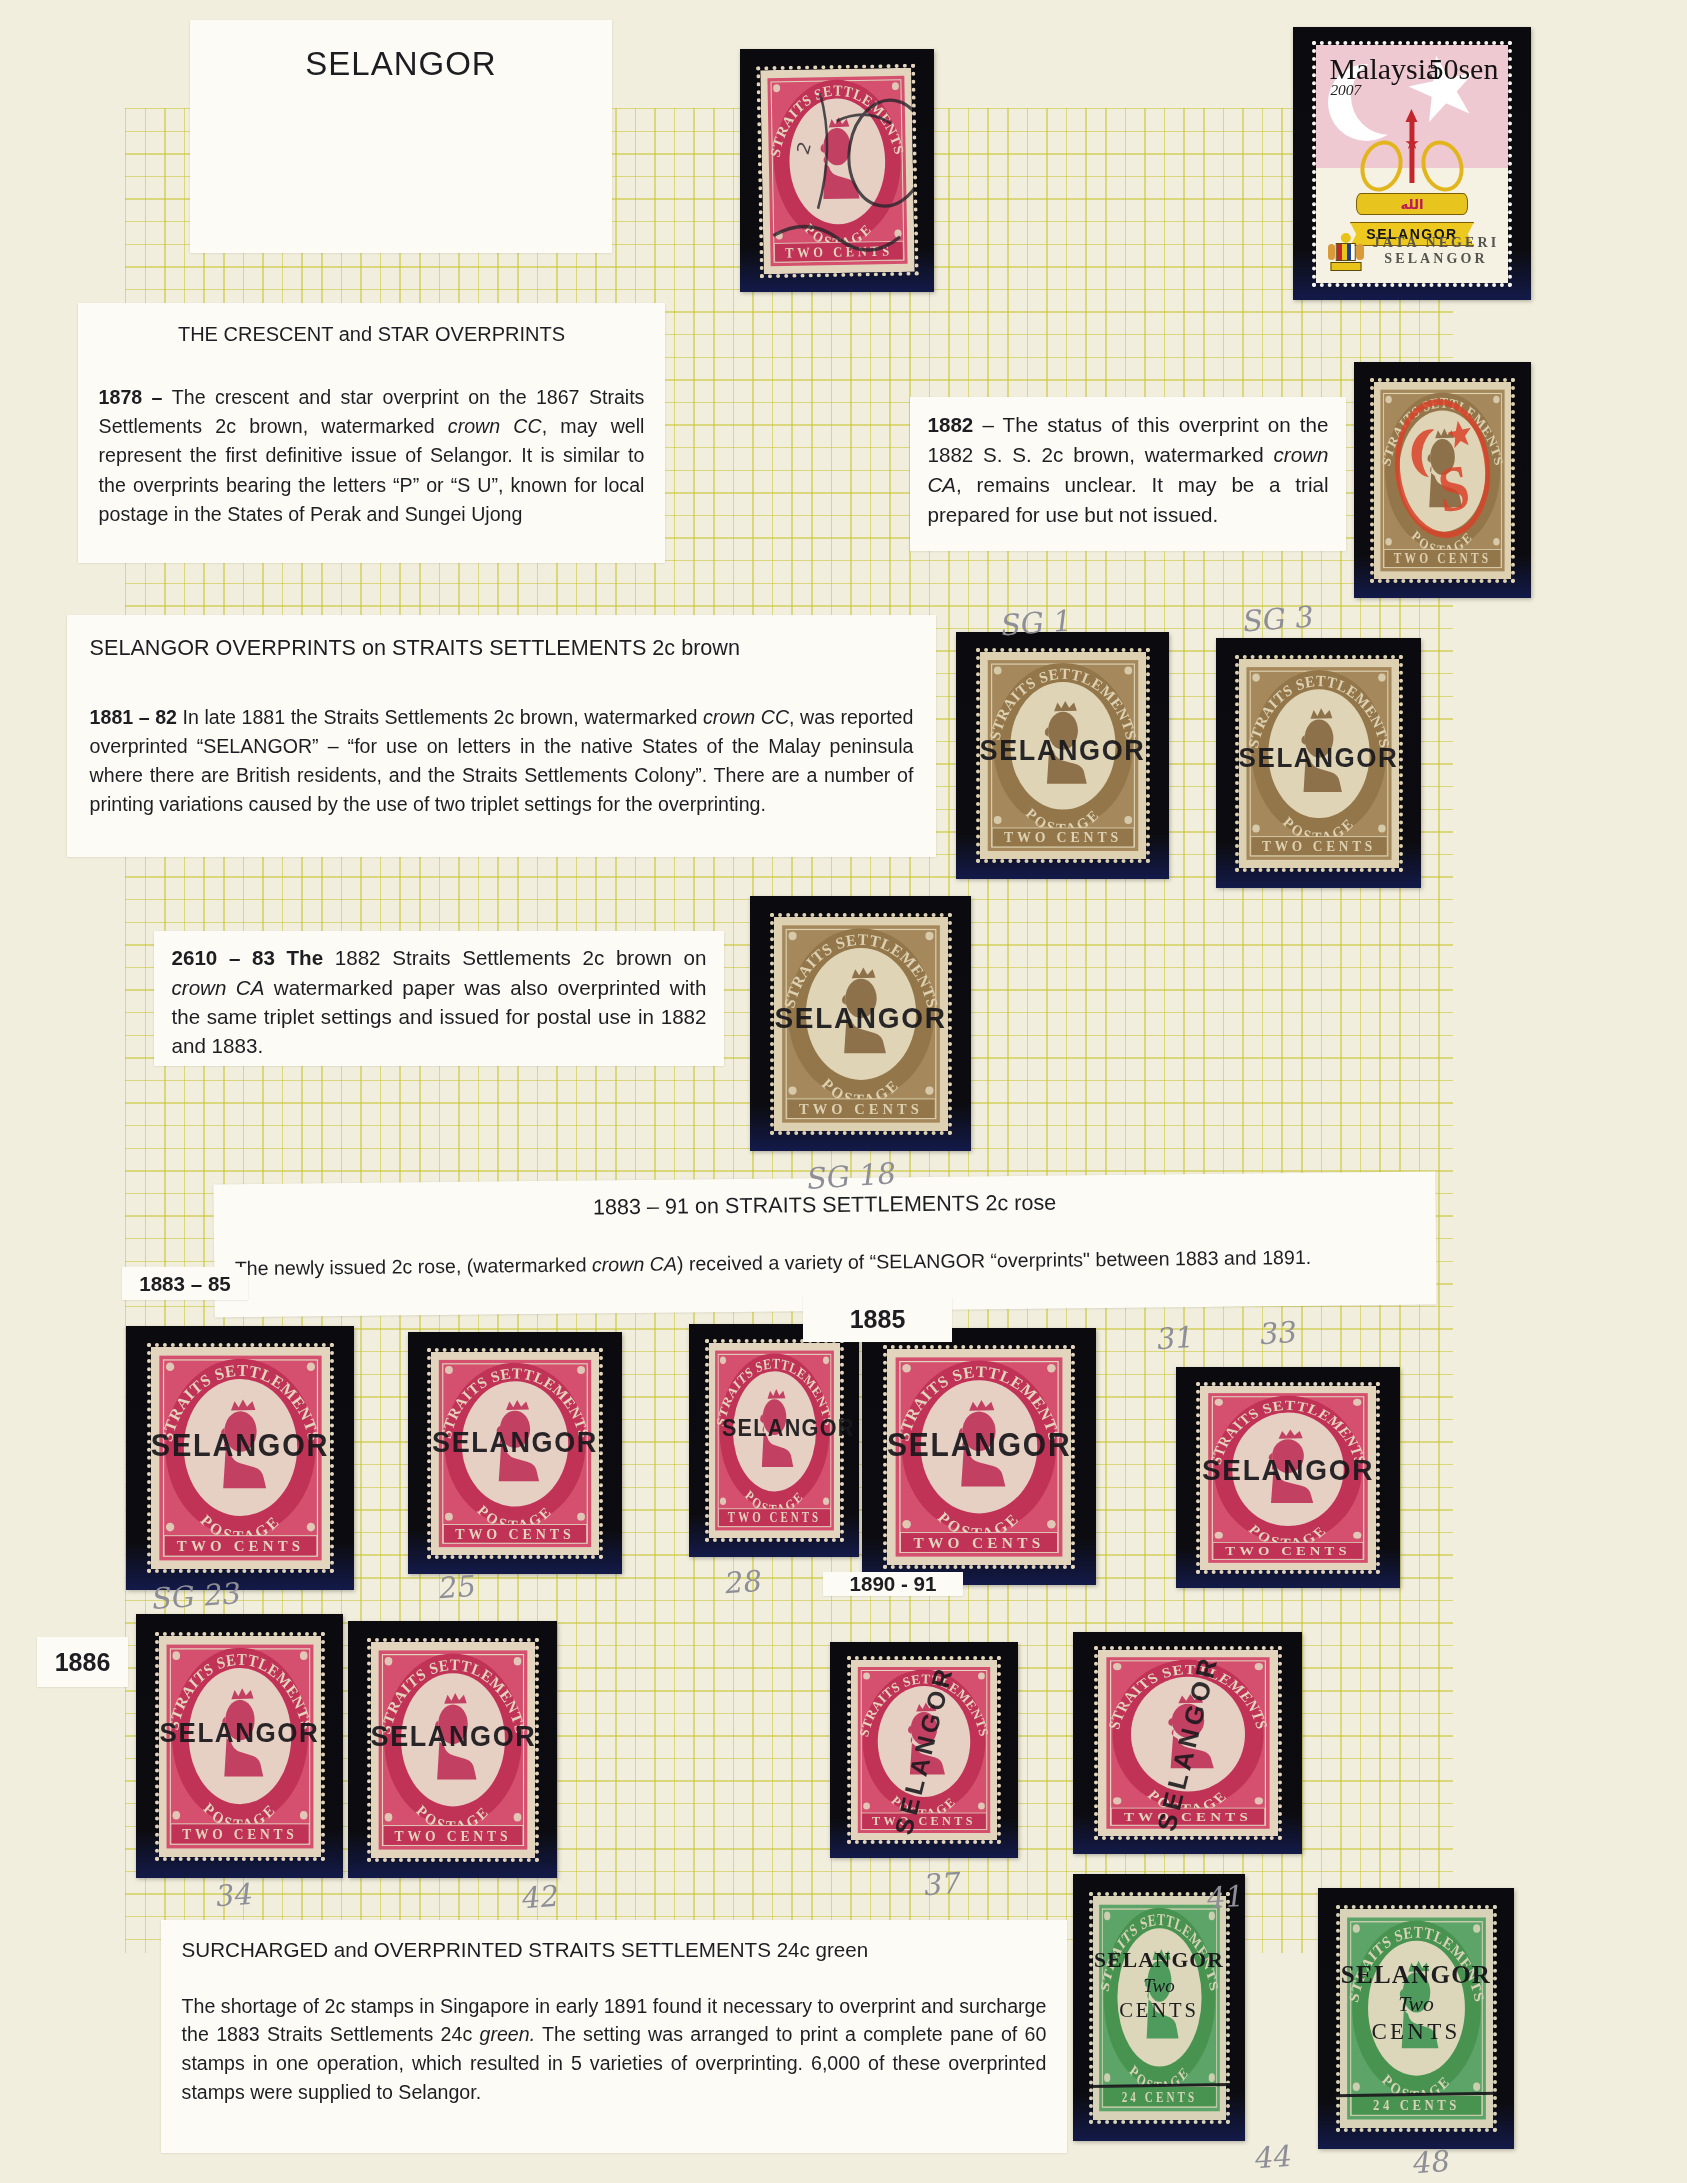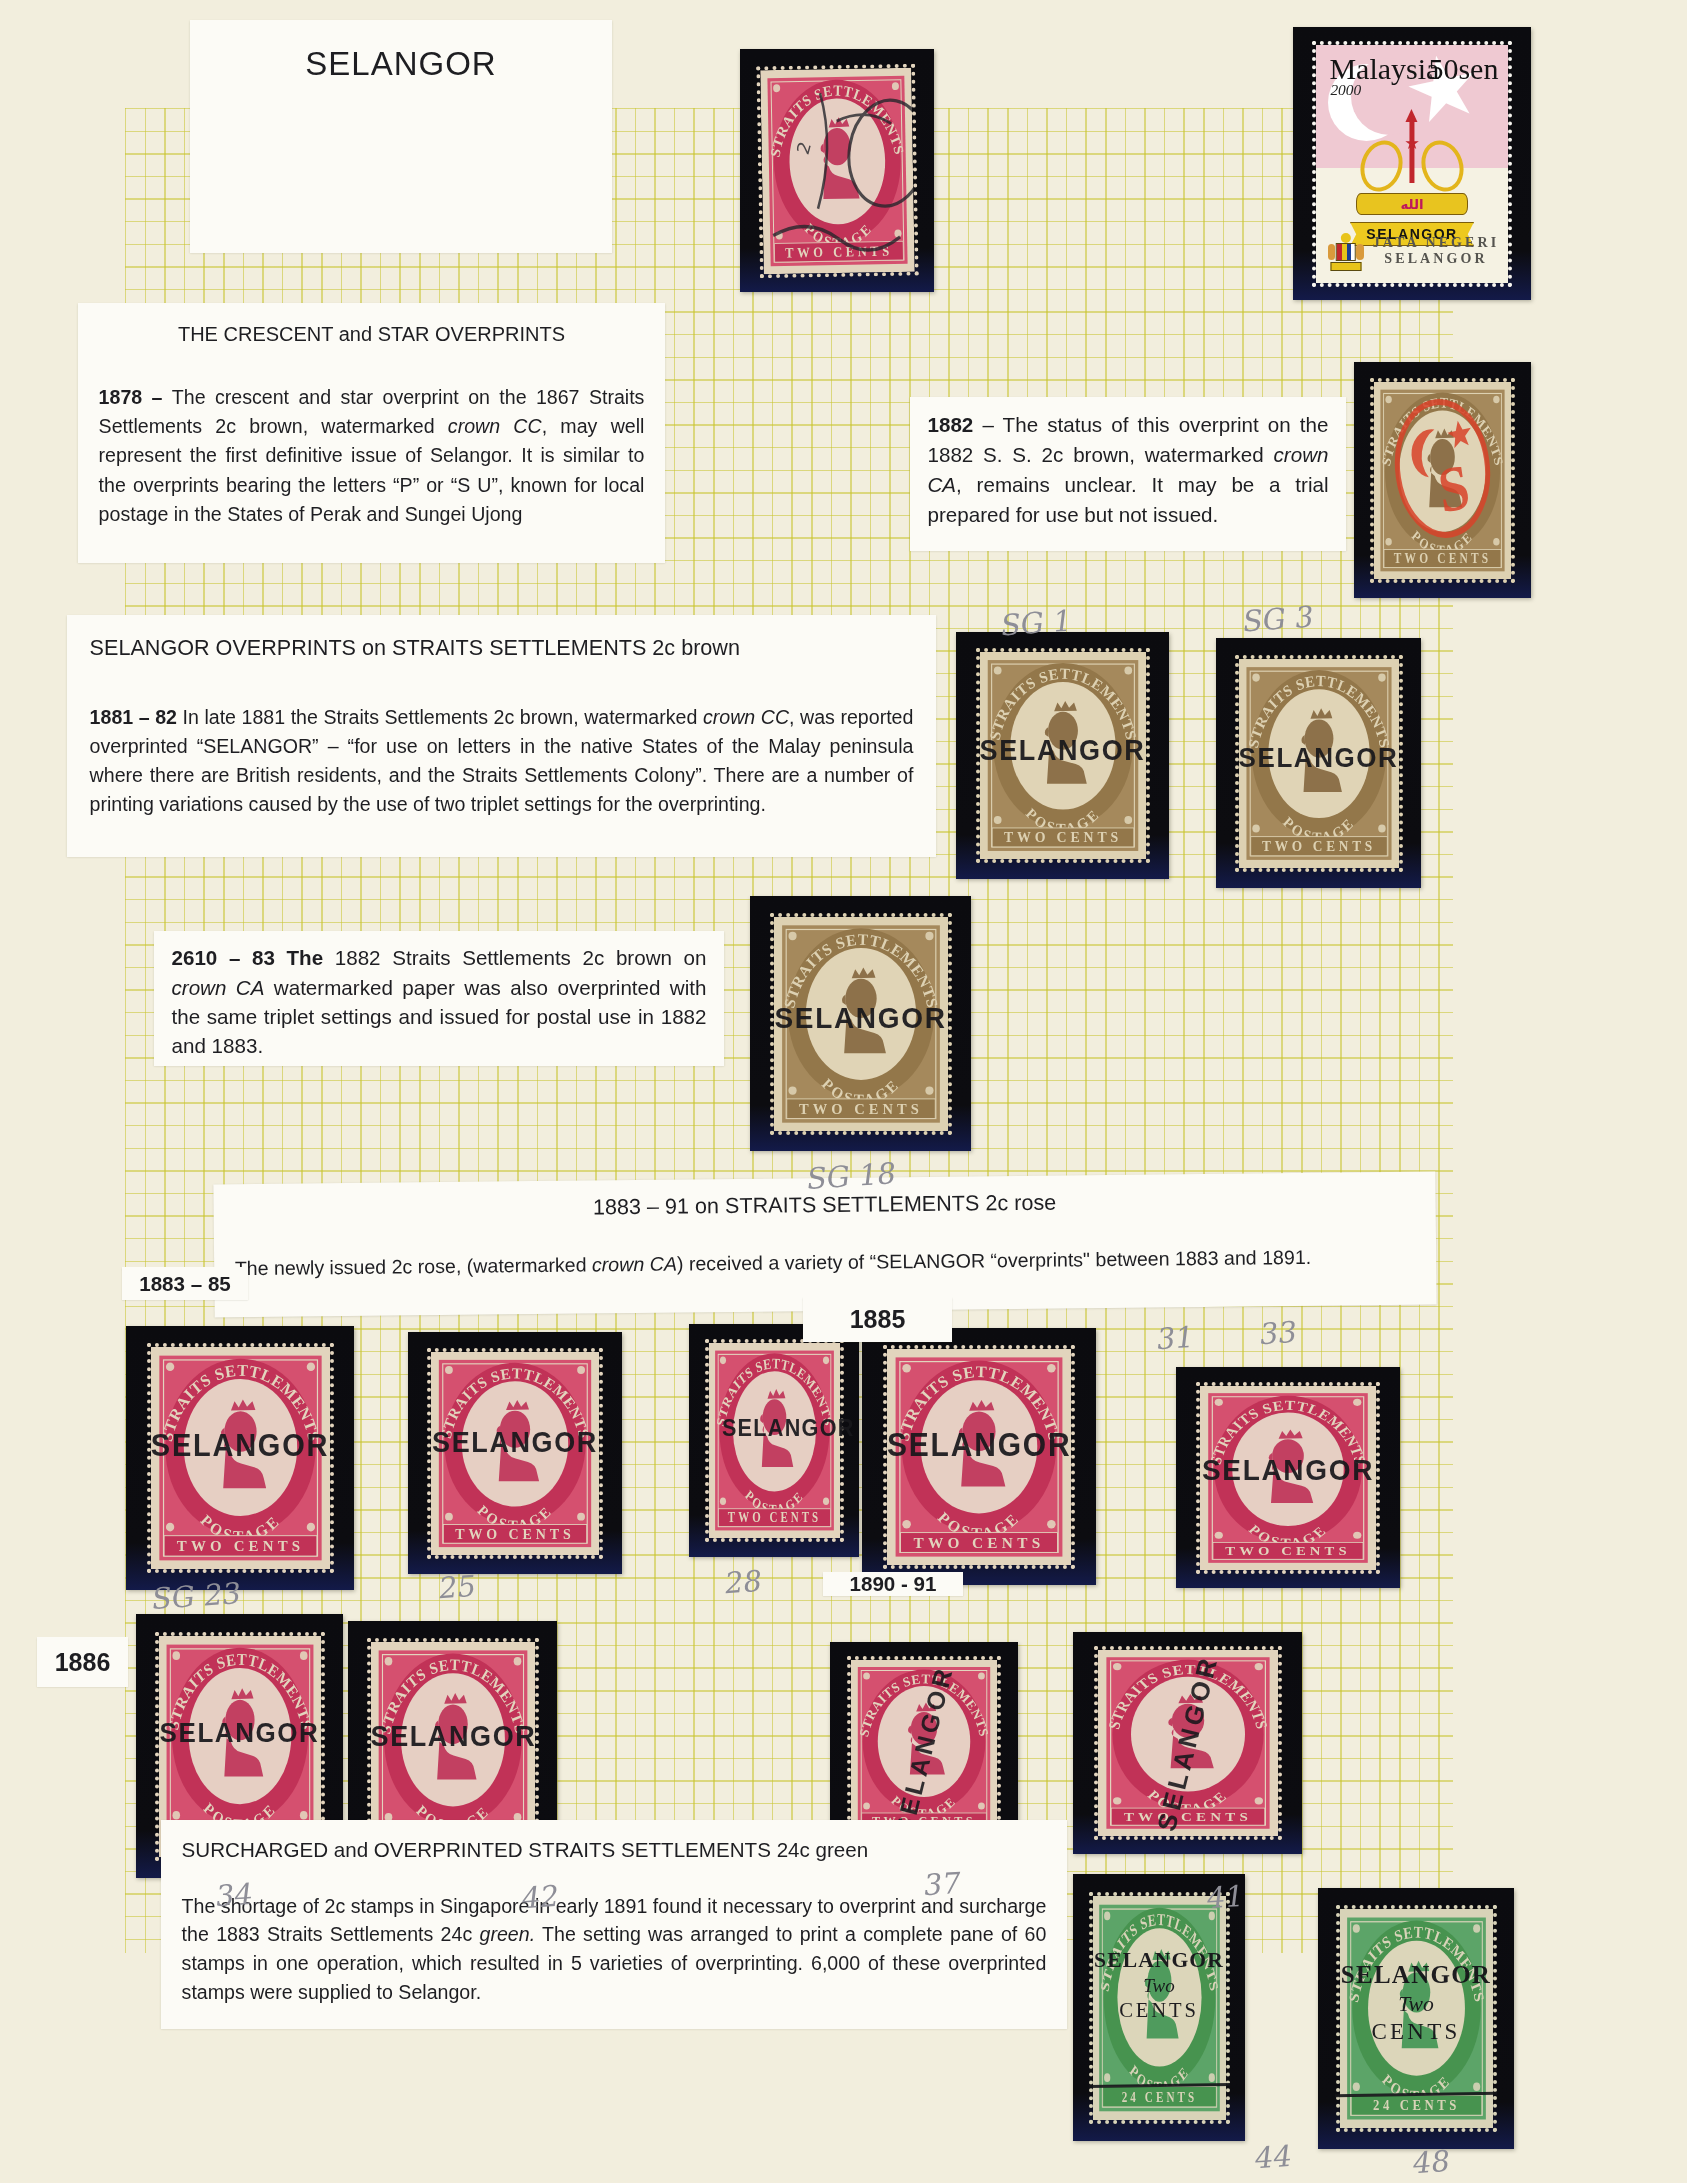--- a/index.html
+++ b/index.html
@@ -107,21 +107,21 @@
 
   <section class="card" id="card-188283" style="left:154px;top:931px;width:570px;height:135px;padding:12.4px 17.5px;">
     <p style="font-size:20.6px;line-height:1.42;"><b>2610 – 83 The </b><span>1882 Straits Settlements 2c brown on </span><i>crown CA</i><span> watermarked paper was also overprinted with the same triplet settings and issued for postal use in 1882 and 1883.</span></p>
   </section>
 
   <section class="card" id="card-188391" style="left:214px;top:1178px;width:1222px;height:133px;padding:13.4px 20.6px;transform:rotate(-0.6deg);">
     <h2 class="c-center" style="font-size:21.6px;margin:1px 0 30px;">1883 – 91   on STRAITS SETTLEMENTS 2c rose</h2>
     <p style="font-size:19.6px;line-height:1.45;"><span>The newly issued 2c rose, (watermarked </span><i>crown CA</i><span>) received a variety of “SELANGOR “overprints" between 1883 and 1891.</span></p>
   </section>
 
-  <section class="card" id="card-surcharged" style="left:161px;top:1820px;width:906px;height:209px;padding:17.5px 20.6px;">
+  <section class="card" id="card-surcharged" style="left:161px;top:1920px;width:906px;height:233px;padding:17.5px 20.6px;">
     <h2 style="font-size:20.6px;margin:0 0 30px;">SURCHARGED and OVERPRINTED STRAITS SETTLEMENTS 24c green</h2>
     <p style="font-size:19.6px;line-height:1.48;"><span>The shortage of 2c stamps in Singapore in early 1891 found it necessary to overprint and surcharge the 1883 Straits Settlements 24c </span><i>green.</i><span>  The setting was arranged to print a complete pane of 60 stamps in one operation, which resulted in 5 varieties of overprinting.  6,000 of these overprinted stamps were supplied to Selangor.</span></p>
   </section>
 
   <div class="lbl-small" style="left:122px;top:1267px;width:126px;height:33px;font-size:20.6px;">1883 – 85</div>
   <div class="lbl-small" style="left:803px;top:1297px;width:149px;height:45px;font-size:25px;">1885</div>
   <div class="lbl-small" style="left:823px;top:1572px;width:140px;height:24px;font-size:20.6px;">1890 - 91</div>
   <div class="lbl-small" style="left:37px;top:1637px;width:91px;height:50px;font-size:25px;">1886</div>
 
   <div class="mount" style="left:740px;top:49px;width:194px;height:243px;--rot:-1deg;">
@@ -168,21 +168,21 @@
       <div class="stamp" style="width: 200px; height: 246px; border-color: rgb(247, 245, 239);">
         <div class="my-flag">
       <div class="my-cres">
             <i></i>
           </div>
       <i class="my-star">★</i>
     </div>
     <div class="my-lower"></div>
     <div class="my-country">Malaysia</div>
     <div class="my-value">50sen</div>
-    <div class="my-year">2000</div>
+    <div class="my-year">2007</div>
     <div class="my-crest">
       <div class="my-spear"></div>
       <i class="my-rstar">★</i>
       <div class="my-loop l"></div>
       <div class="my-loop r"></div>
       <div class="my-band">الله</div>
       <div class="my-ribbon">SELANGOR</div>
     </div>
     <div class="my-arms">
       <div class="sun"></div>

